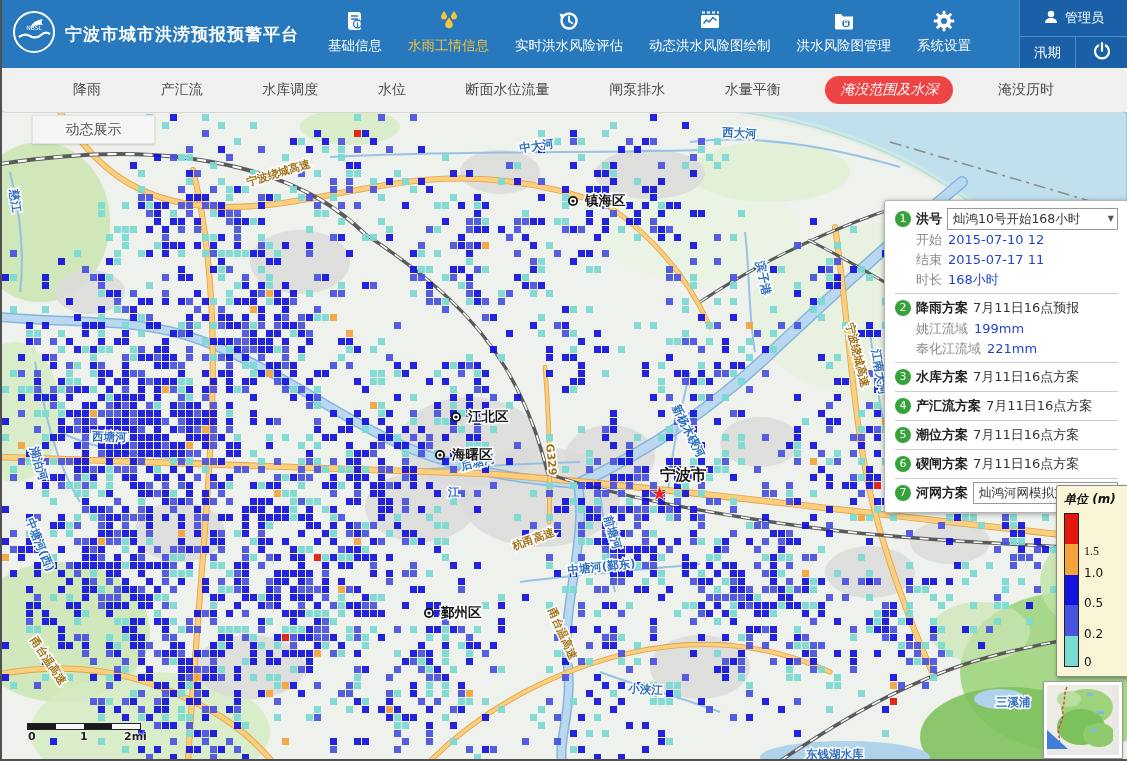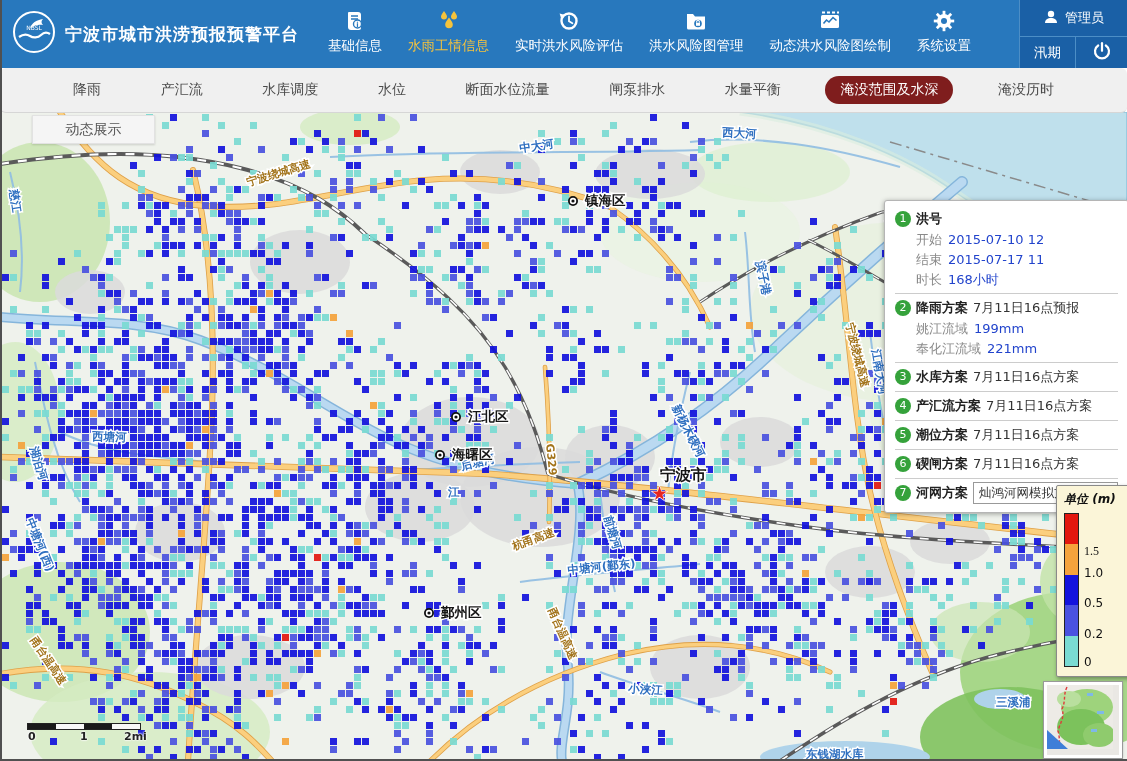--- a/index.html
+++ b/index.html
@@ -19,21 +19,21 @@
   .tr-user{height:36px;display:flex;align-items:center;justify-content:center;gap:6px;color:#fff;
            font-size:13px;border-bottom:1px solid #4C8EC6;cursor:pointer;}
   .tr-bottom{flex:1;display:flex;text-align:center;}
   .tr-season{flex:1;display:flex;align-items:center;justify-content:center;color:#fff;font-size:13.5px;
              border-right:1px solid #4C8EC6;cursor:pointer;}
   .tr-power{width:51px;display:flex;align-items:center;justify-content:center;cursor:pointer;}
   
   .tabbar{height:44px;background:#F0F0F0;border-bottom:1px solid #D6D6D6;display:flex;align-items:center;
           justify-content:space-between;padding:0 58px;position:relative;z-index:19;border-radius:6px;}
   .tab{font-size:14px;color:#4a4a4a;padding:5px 15px;cursor:pointer;white-space:nowrap;}
-  .tab.active{background:#7f1d1d;color:#fff;border-radius:15px;}
+  .tab.active{background:#ef4444;color:#fff;border-radius:15px;font-style:italic;}
   
   .mapwrap{position:absolute;left:0;top:112px;width:1127px;height:649px;background:#EFF2EC;overflow:hidden;}
   svg text{font-family:"DejaVu Sans","Liberation Sans",sans-serif;}
   .rl{font-size:11.5px;font-weight:bold;fill:#2E6FC0;stroke:#fff;stroke-width:3px;paint-order:stroke;}
   .rdl{font-size:11px;font-weight:bold;fill:#A3741B;stroke:#fff;stroke-width:3px;paint-order:stroke;}
   .cl{font-size:13.5px;font-weight:bold;fill:#161616;stroke:#fff;stroke-width:3px;paint-order:stroke;}
   .cl.big{font-size:15.5px;}
   .star{font-size:19px;fill:#E8251F;stroke:#fff;stroke-width:1px;paint-order:stroke;}
   .anim-btn{position:absolute;left:32px;top:3px;width:121px;height:27px;background:#F5F5F5;
             border:1px solid #E2E2E2;color:#555;font-size:14px;display:flex;align-items:center;
@@ -120,37 +120,37 @@
             <circle cx="11" cy="11" r="7.5" fill="none" stroke="currentColor" stroke-width="2.4"></circle>
             <path d="M11 6.5v4.7l3.4 2" stroke="currentColor" stroke-width="1.8" fill="none" stroke-linecap="round"></path>
             <path d="M3 8 1.6 3.4 6.2 4.8z" fill="currentColor"></path>
           </svg>
         </span>
         <span class="nav-label">实时洪水风险评估</span>
       </div>
       <div class="nav-item">
         <span class="nav-icon">
           <svg width="22" height="22" viewBox="0 0 22 22">
+            <path d="M3 2.5h3M8 2.5h3M13 2.5h3M18 2.5h2" stroke="currentColor" stroke-width="1.8"></path>
+            <rect x="2" y="5" width="18" height="13" rx="1.5" fill="currentColor"></rect>
+            <path d="M4.5 13.5l3-3.5 2.5 2 4-4.5 3.5 3" stroke="#2878BD" stroke-width="1.6" fill="none"></path>
+          </svg>
+        </span>
+        <span class="nav-label">动态洪水风险图绘制</span>
+      </div>
+      <div class="nav-item">
+        <span class="nav-icon">
+          <svg width="22" height="22" viewBox="0 0 22 22">
             <path d="M2 4h6l2 2.5h10V18a1.5 1.5 0 0 1-1.5 1.5H3.5A1.5 1.5 0 0 1 2 18z" fill="currentColor"></path>
             <circle cx="13" cy="13.5" r="3.8" fill="#2878BD"></circle>
             <path d="M11.7 12.8v-1.2a1.3 1.3 0 0 1 2.6 0v1.2" stroke="currentColor" stroke-width="1.1" fill="none"></path>
             <rect x="11" y="12.8" width="4" height="3" fill="currentColor"></rect>
           </svg>
         </span>
         <span class="nav-label">洪水风险图管理</span>
-      </div>
-      <div class="nav-item">
-        <span class="nav-icon">
-          <svg width="22" height="22" viewBox="0 0 22 22">
-            <path d="M3 2.5h3M8 2.5h3M13 2.5h3M18 2.5h2" stroke="currentColor" stroke-width="1.8"></path>
-            <rect x="2" y="5" width="18" height="13" rx="1.5" fill="currentColor"></rect>
-            <path d="M4.5 13.5l3-3.5 2.5 2 4-4.5 3.5 3" stroke="#2878BD" stroke-width="1.6" fill="none"></path>
-          </svg>
-        </span>
-        <span class="nav-label">动态洪水风险图绘制</span>
       </div>
       <div class="nav-item">
         <span class="nav-icon">
           <svg width="22" height="22" viewBox="0 0 22 22">
             <g fill="currentColor">
               <rect x="9.6" y="0.8" width="2.8" height="4.2" transform="rotate(0 11 11)"></rect>
               <rect x="9.6" y="0.8" width="2.8" height="4.2" transform="rotate(45 11 11)"></rect>
               <rect x="9.6" y="0.8" width="2.8" height="4.2" transform="rotate(90 11 11)"></rect>
               <rect x="9.6" y="0.8" width="2.8" height="4.2" transform="rotate(135 11 11)"></rect>
               <rect x="9.6" y="0.8" width="2.8" height="4.2" transform="rotate(180 11 11)"></rect>
@@ -3044,20 +3044,24 @@
       </g>
   </svg>
 
   <div class="anim-btn">动态展示</div>
 
   <div class="panel" id="panel">
       <div class="psec">
         <div class="phead">
           <span class="pnum">1</span>
           <span class="ptitle">洪号</span>
+          <div class="pselect">
+            <span class="pselval">灿鸿10号开始168小时</span>
+            <span class="pselarr">▼</span>
+          </div>
         </div>
         <div class="prow">
           <span class="prlabel">开始</span>
           <span class="prvalue">2015-07-10 12</span>
         </div>
         <div class="prow">
           <span class="prlabel">结束</span>
           <span class="prvalue">2015-07-17 11</span>
         </div>
         <div class="prow">

